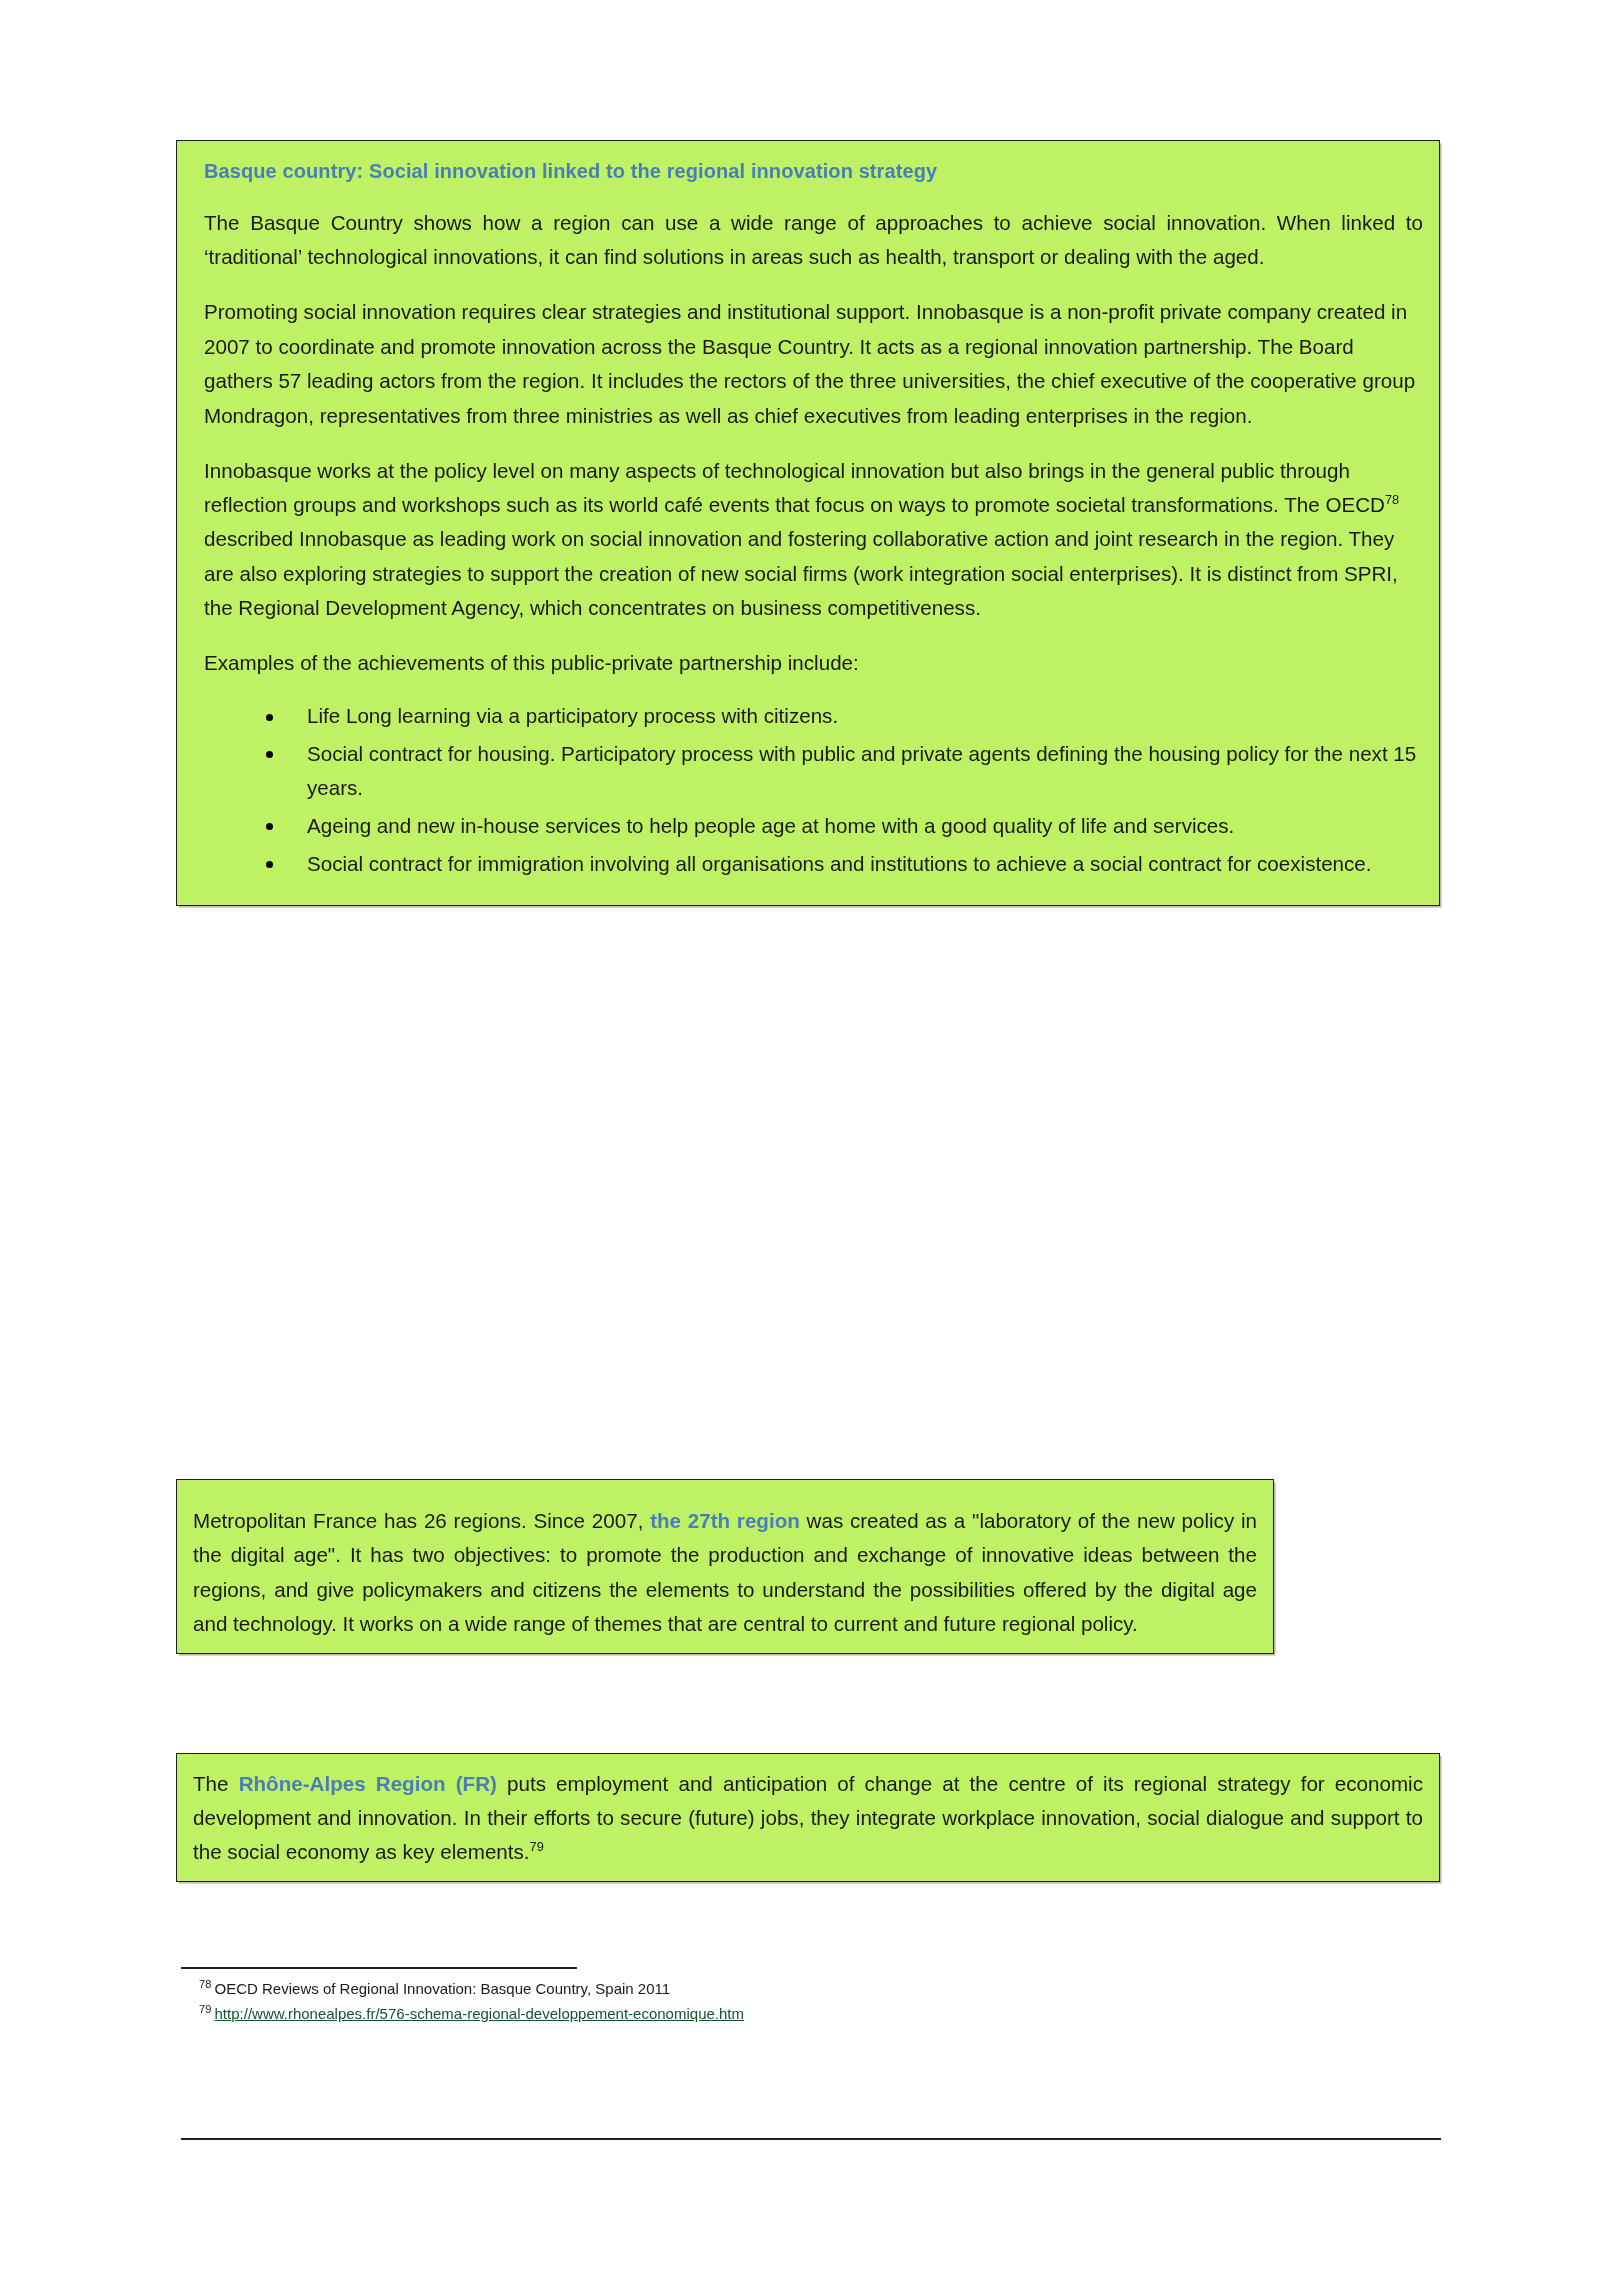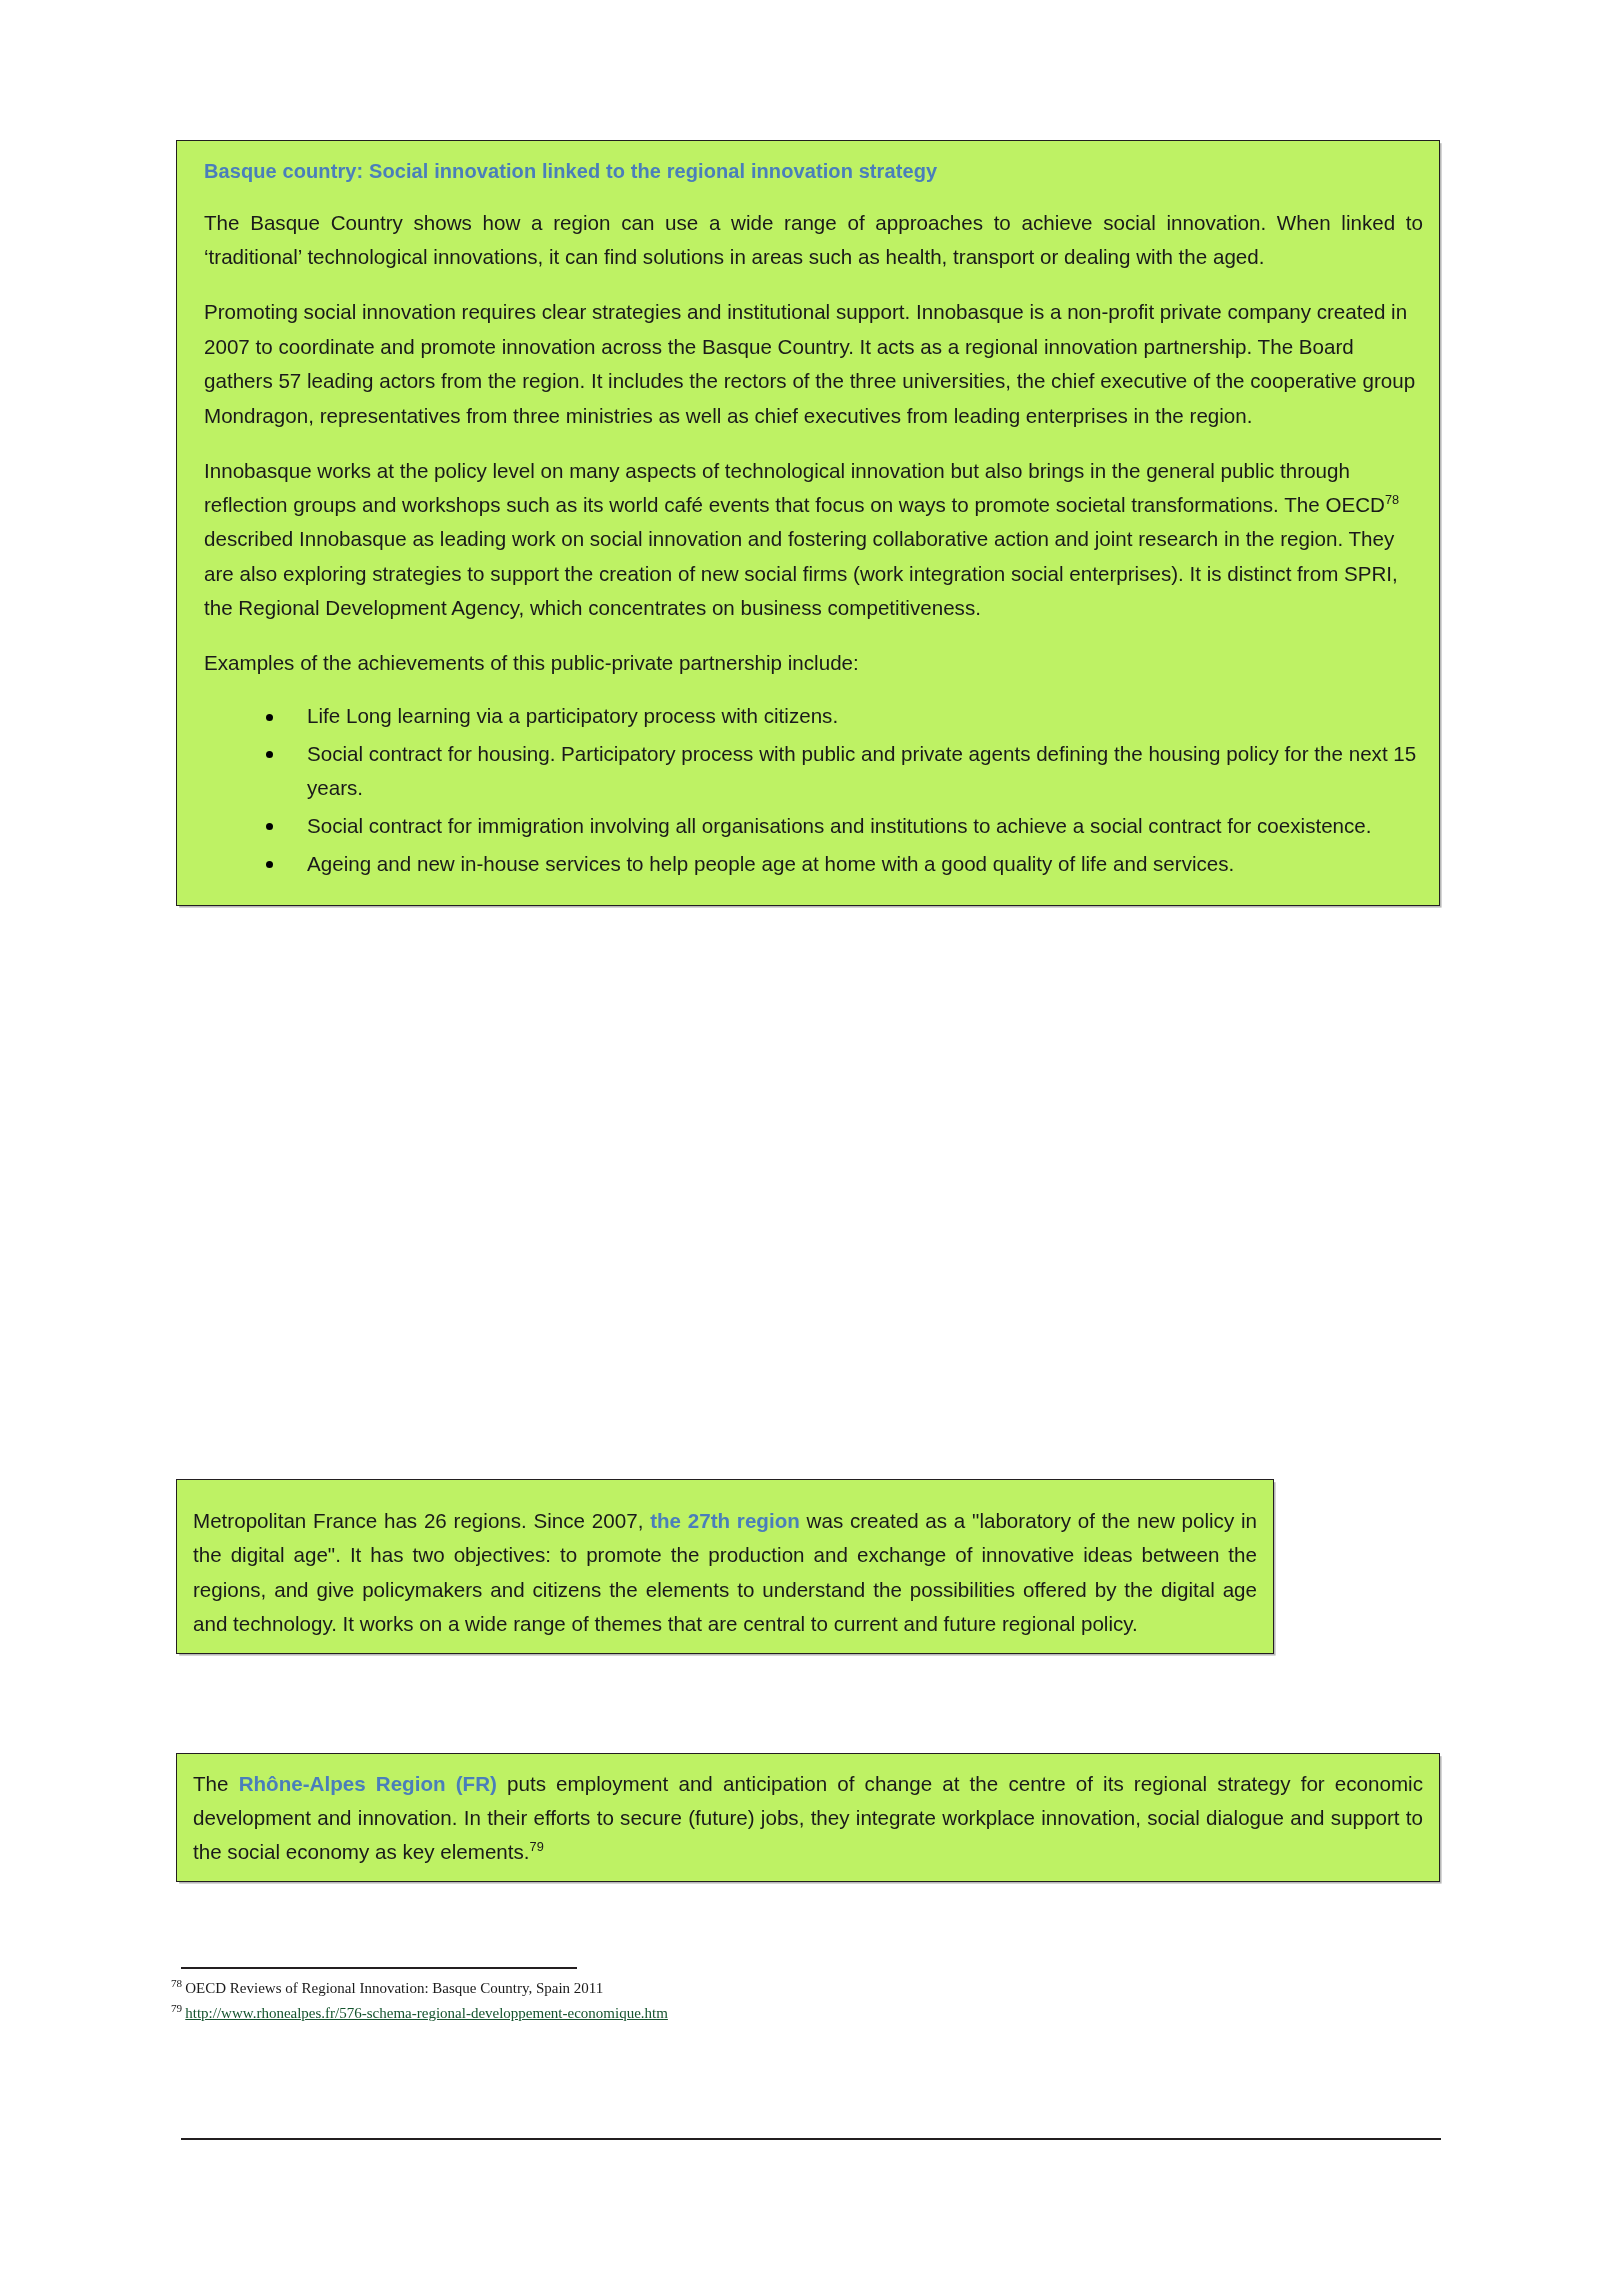--- a/index.html
+++ b/index.html
@@ -120,24 +120,23 @@
     position: absolute;
     left: 181px;
     top: 1967px;
     width: 396px;
     height: 0;
     border-top: 2.4px solid #231f20;
   }
 
   .footnotes {
     position: absolute;
-    left: 171px;
+    left: 199px;
     top: 1977px;
     width: 1268px;
-    font-family: Liberation Serif, serif;
   }
   .footnote {
     font-size: 15px;
     line-height: 1.55;
     color: #1a1a1a;
     margin-bottom: 1.6px;
     white-space: nowrap;
   }
   .footnote sup.fnnum {
     font-size: 0.74em;
@@ -183,22 +182,22 @@
 
     <p class="body leftalign">Promoting social innovation requires clear strategies and institutional support. Innobasque is a non-profit private company created in 2007 to coordinate and promote innovation across the Basque Country. It acts as a regional innovation partnership. The Board gathers 57 leading actors from the region. It includes the rectors of the three universities, the chief executive of the cooperative group Mondragon, representatives from three ministries as well as chief executives from leading enterprises in the region.</p>
 
     <p class="body leftalign"><span>Innobasque works at the policy level on many aspects of technological innovation but also brings in the general public through reflection groups and workshops such as its world café events that focus on ways to promote societal transformations. The OECD</span><sup class="fn">78</sup><span> described Innobasque as leading work on social innovation and fostering collaborative action and joint research in the region. They are also exploring strategies to support the creation of new social firms (work integration social enterprises). It is distinct from SPRI, the Regional Development Agency, which concentrates on business competitiveness.</span></p>
 
     <p class="body leftalign" style="margin-bottom:19px;">Examples of the achievements of this public-private partnership include:</p>
 
     <ul class="bullets">
       <li>Life Long learning via a participatory process with citizens.</li>
       <li>Social contract for housing. Participatory process with public and private agents defining the housing policy for the next 15 years.</li>
+      <li>Ageing and new in-house services to help people age at home with a good quality of life and services.</li>
       <li>Social contract for immigration involving all organisations and institutions to achieve a social contract for coexistence.</li>
-      <li>Ageing and new in-house services to help people age at home with a good quality of life and services.</li>
     </ul>
   </div>
 
   <div class="bordered-box box-27th">
     <p class="body justify" style="margin:0;"><span>Metropolitan France has 26 regions. Since 2007, </span><span class="blue-bold">the 27th region</span><span> was created as a "laboratory of the new policy in the digital age". It has two objectives: to promote the production and exchange of innovative ideas between the regions, and give policymakers and citizens the elements to understand the possibilities offered by the digital age and technology. It works on a wide range of themes that are central to current and future regional policy.</span></p>
   </div>
 
   <div class="bordered-box box-rhone">
     <p class="body justify" style="margin:0;"><span>The </span><span class="blue-bold">Rhône-Alpes Region (FR)</span><span> puts employment and anticipation of change at the centre of its regional strategy for economic development and innovation. In their efforts to secure (future) jobs, they integrate workplace innovation, social dialogue and support to the social economy as key elements.</span><sup class="fn">79</sup></p>
   </div>

